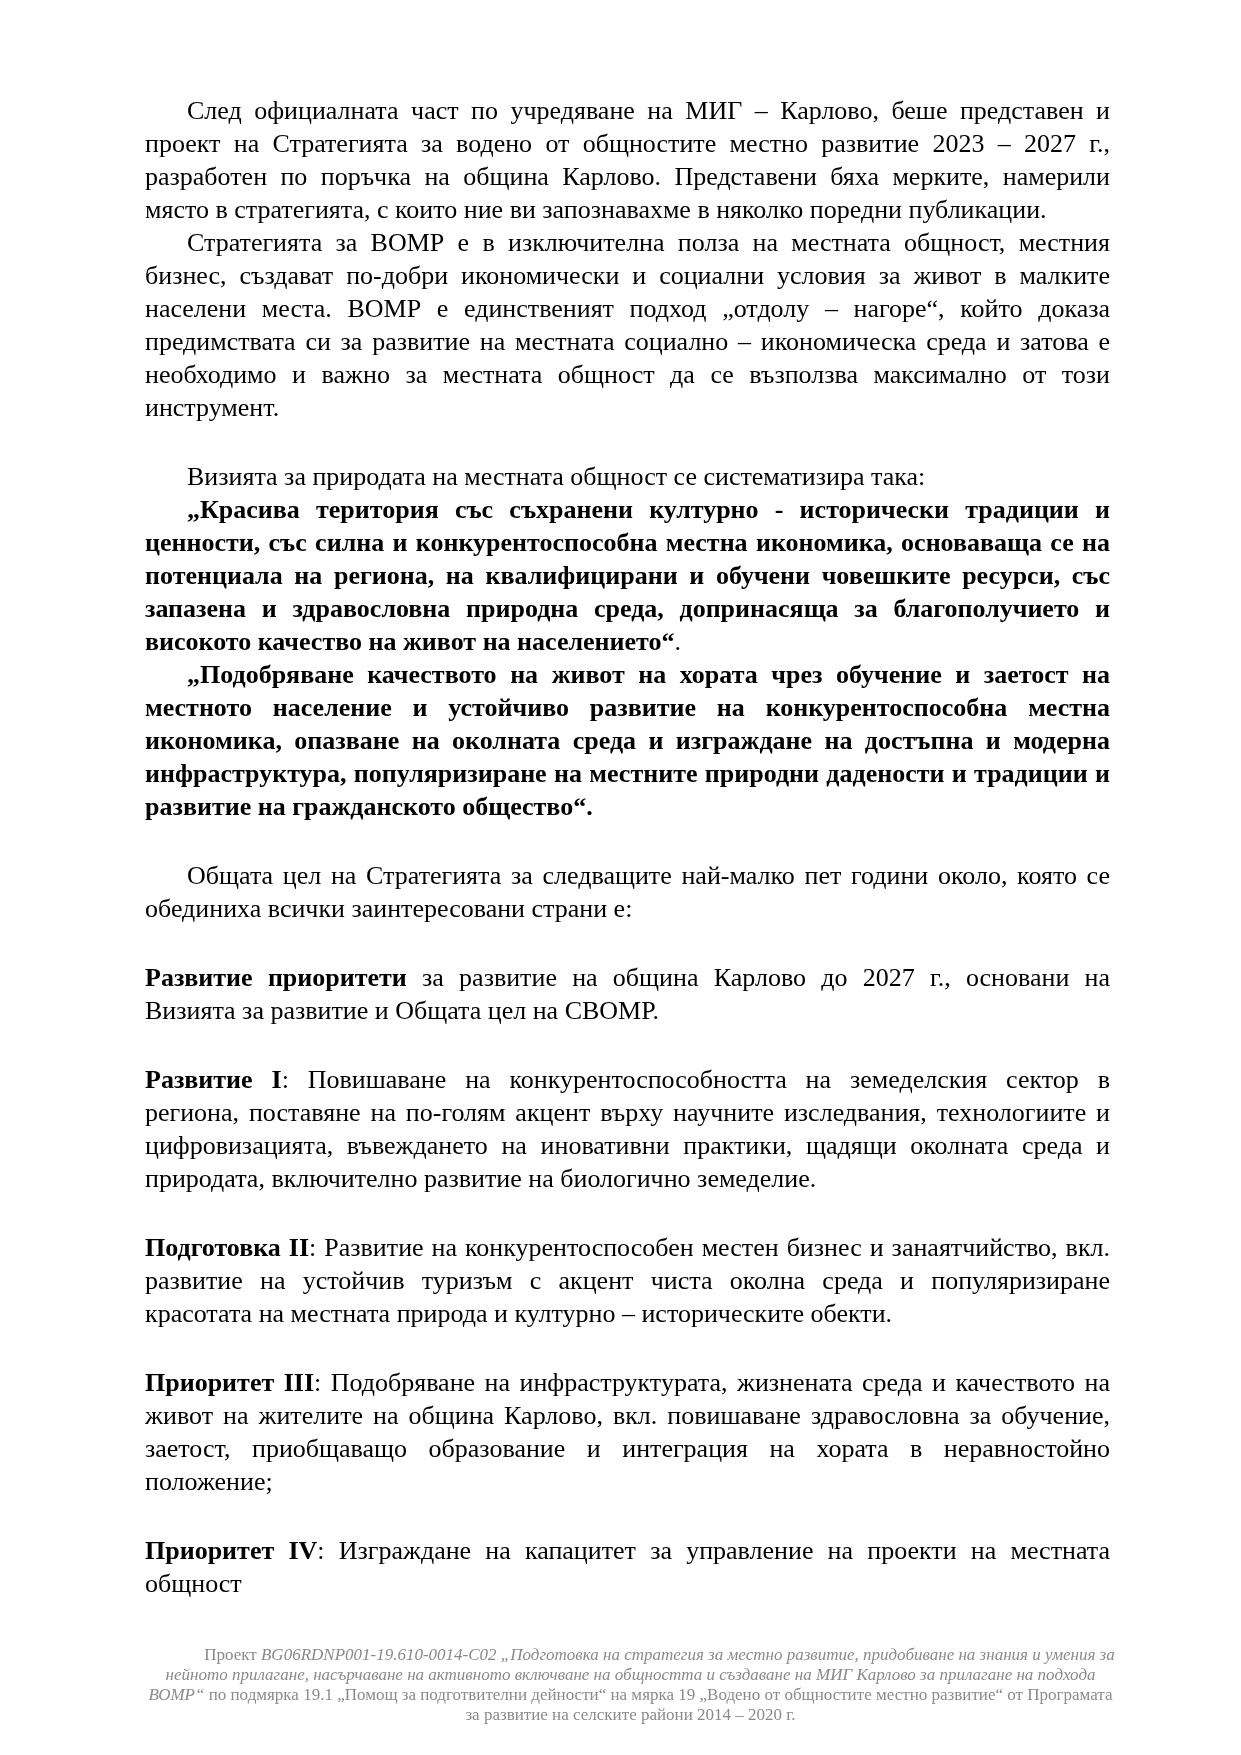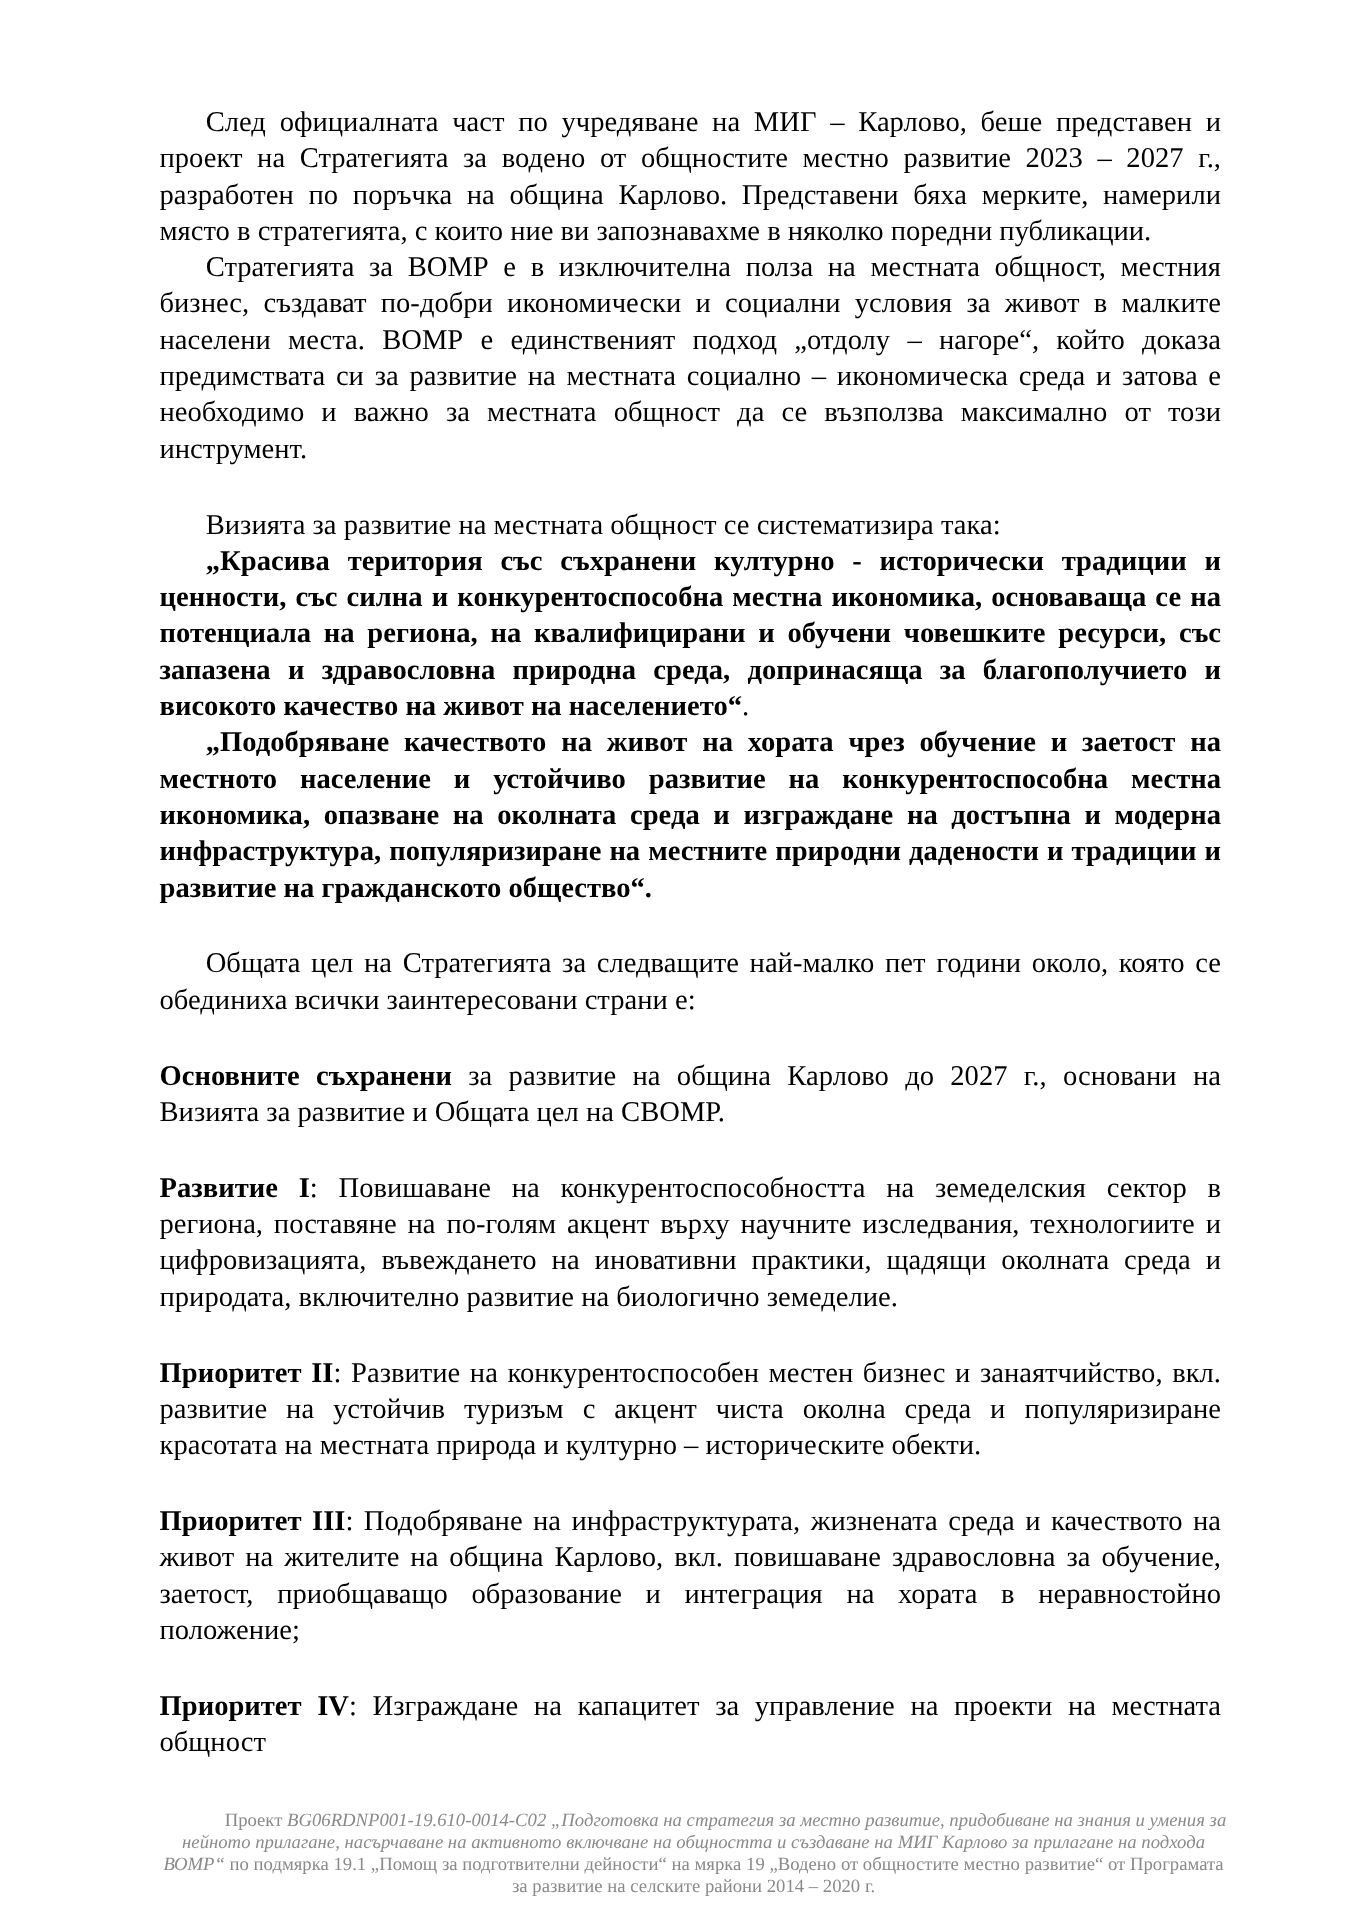--- a/index.html
+++ b/index.html
@@ -43,33 +43,33 @@
 </style>
 </head>
 <body>
 
 <main class="page">
 
   <p class="indent">След официалната част по учредяване на МИГ – Карлово, беше представен и проект на Стратегията за водено от общностите местно развитие 2023 – 2027 г., разработен по поръчка на община Карлово. Представени бяха мерките, намерили място в стратегията, с които ние ви запознавахме в няколко поредни публикации.</p>
 
   <p class="indent">Стратегията за ВОМР е в изключителна полза на местната общност, местния бизнес, създават по-добри икономически и социални условия за живот в малките населени места. ВОМР е единственият подход „отдолу – нагоре“, който доказа предимствата си за развитие на местната социално – икономическа среда и затова е необходимо и важно за местната общност да се възползва максимално от този инструмент.</p>
 
-  <p class="indent gap">Визията за развитие на местната общност се систематизира така:</p>
+  <p class="indent gap">Визията за природата на местната общност се систематизира така:</p>
 
   <p class="indent"><span class="b">„Красива територия със съхранени културно - исторически традиции и ценности, със силна и конкурентоспособна местна икономика, основаваща се на потенциала на региона, на квалифицирани и обучени човешките ресурси, със запазена и здравословна природна среда, допринасяща за благополучието и високото качество на живот на населението“</span><span>.</span></p>
 
   <p class="indent b">„Подобряване качеството на живот на хората чрез обучение и заетост на местното население и устойчиво развитие на конкурентоспособна местна икономика, опазване на околната среда и изграждане на достъпна и модерна инфраструктура, популяризиране на местните природни дадености и традиции и развитие на гражданското общество“.</p>
 
   <p class="indent gap">Общата цел на Стратегията за следващите най-малко пет години около, която се обединиха всички заинтересовани страни е:</p>
 
-  <p class="gap"><span class="b">Основните съхранени</span><span> за развитие на община Карлово до 2027 г., основани на Визията за развитие и Общата цел на СВОМР.</span></p>
+  <p class="gap"><span class="b">Развитие приоритети</span><span> за развитие на община Карлово до 2027 г., основани на Визията за развитие и Общата цел на СВОМР.</span></p>
 
   <p class="gap"><span class="b">Развитие I</span><span>: Повишаване на конкурентоспособността на земеделския сектор в региона, поставяне на по-голям акцент върху научните изследвания, технологиите и цифровизацията, въвеждането на иновативни практики, щадящи околната среда и природата, включително развитие на биологично земеделие.</span></p>
 
-  <p class="gap"><span class="b">Приоритет II</span><span>: Развитие на конкурентоспособен местен бизнес и занаятчийство, вкл. развитие на устойчив туризъм с акцент чиста околна среда и популяризиране красотата на местната природа и културно – историческите обекти.</span></p>
+  <p class="gap"><span class="b">Подготовка II</span><span>: Развитие на конкурентоспособен местен бизнес и занаятчийство, вкл. развитие на устойчив туризъм с акцент чиста околна среда и популяризиране красотата на местната природа и културно – историческите обекти.</span></p>
 
   <p class="gap"><span class="b">Приоритет III</span><span>: Подобряване на инфраструктурата, жизнената среда и качеството на живот на жителите на община Карлово, вкл. повишаване здравословна за обучение, заетост, приобщаващо образование и интеграция на хората в неравностойно положение;</span></p>
 
   <p class="gap"><span class="b">Приоритет IV</span><span>: Изграждане на капацитет за управление на проекти на местната общност</span></p>
 
   <footer class="footer"><span>Проект </span><span class="i">BG06RDNP001-19.610-0014-C02 „Подготовка на стратегия за местно развитие, придобиване на знания и умения за нейното прилагане, насърчаване на активното включване на общността и създаване на МИГ Карлово за прилагане на подхода ВОМР“</span><span> по подмярка 19.1 „Помощ за подготвителни дейности“ на мярка 19 „Водено от общностите местно развитие“ от Програмата за развитие на селските райони 2014 – 2020 г.</span></footer>
 
 </main>
 
 </body></html>

